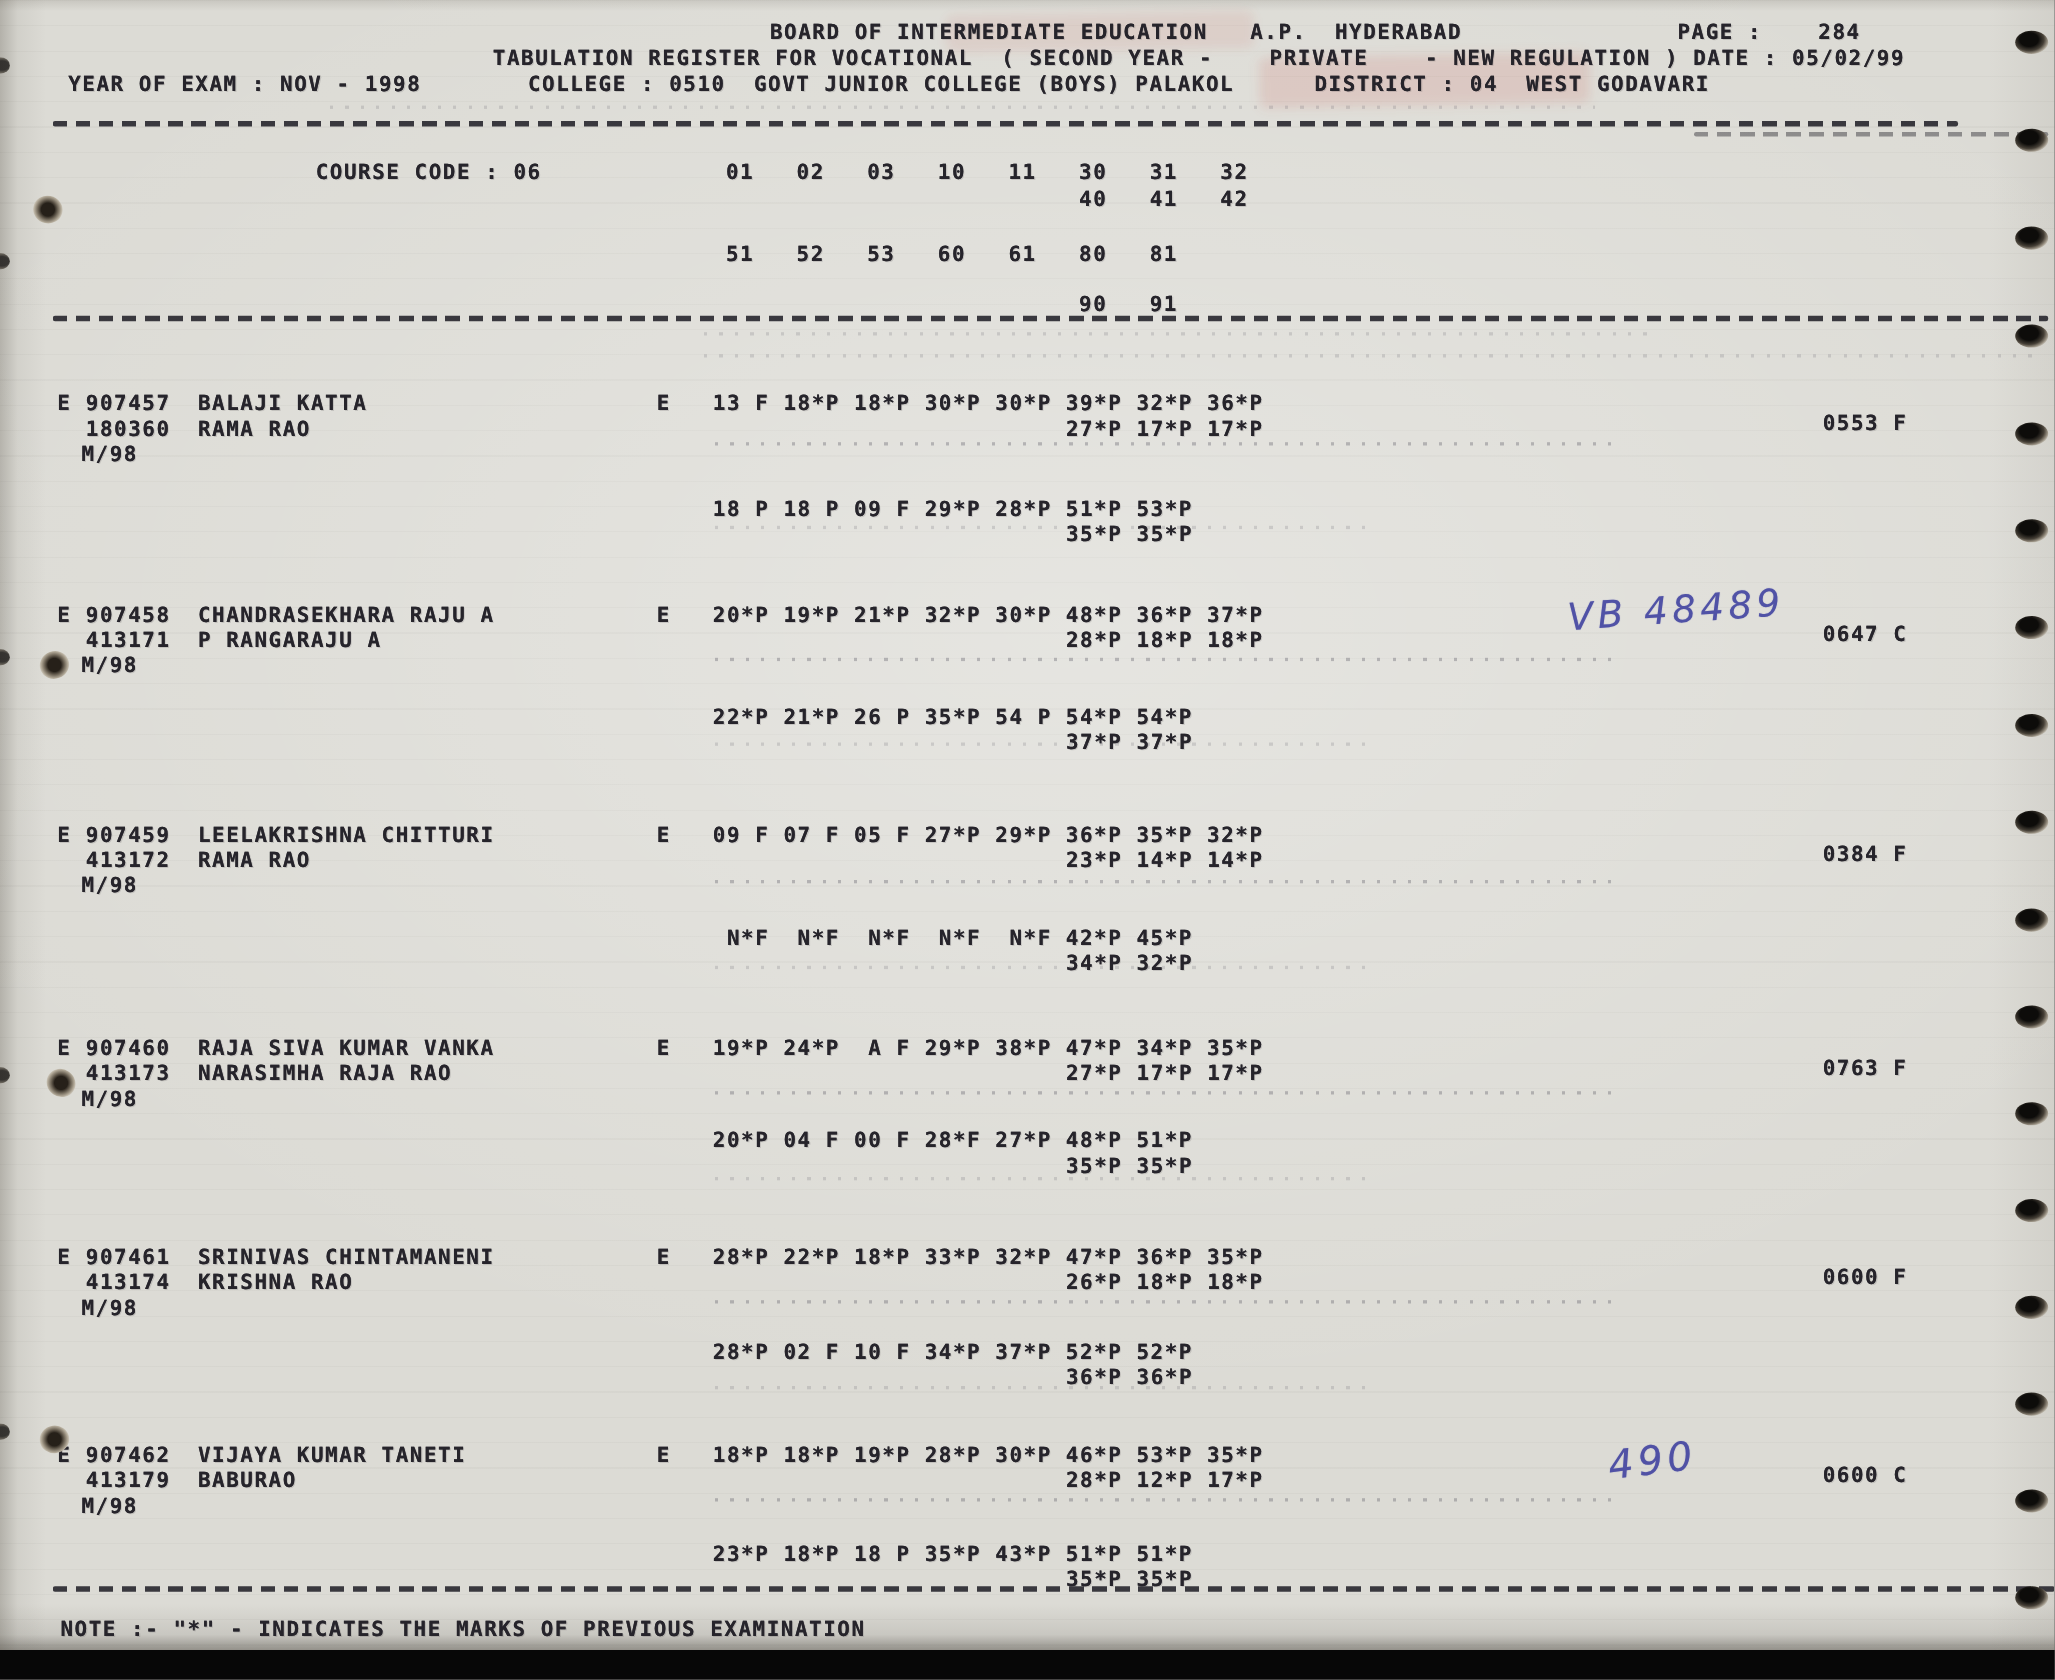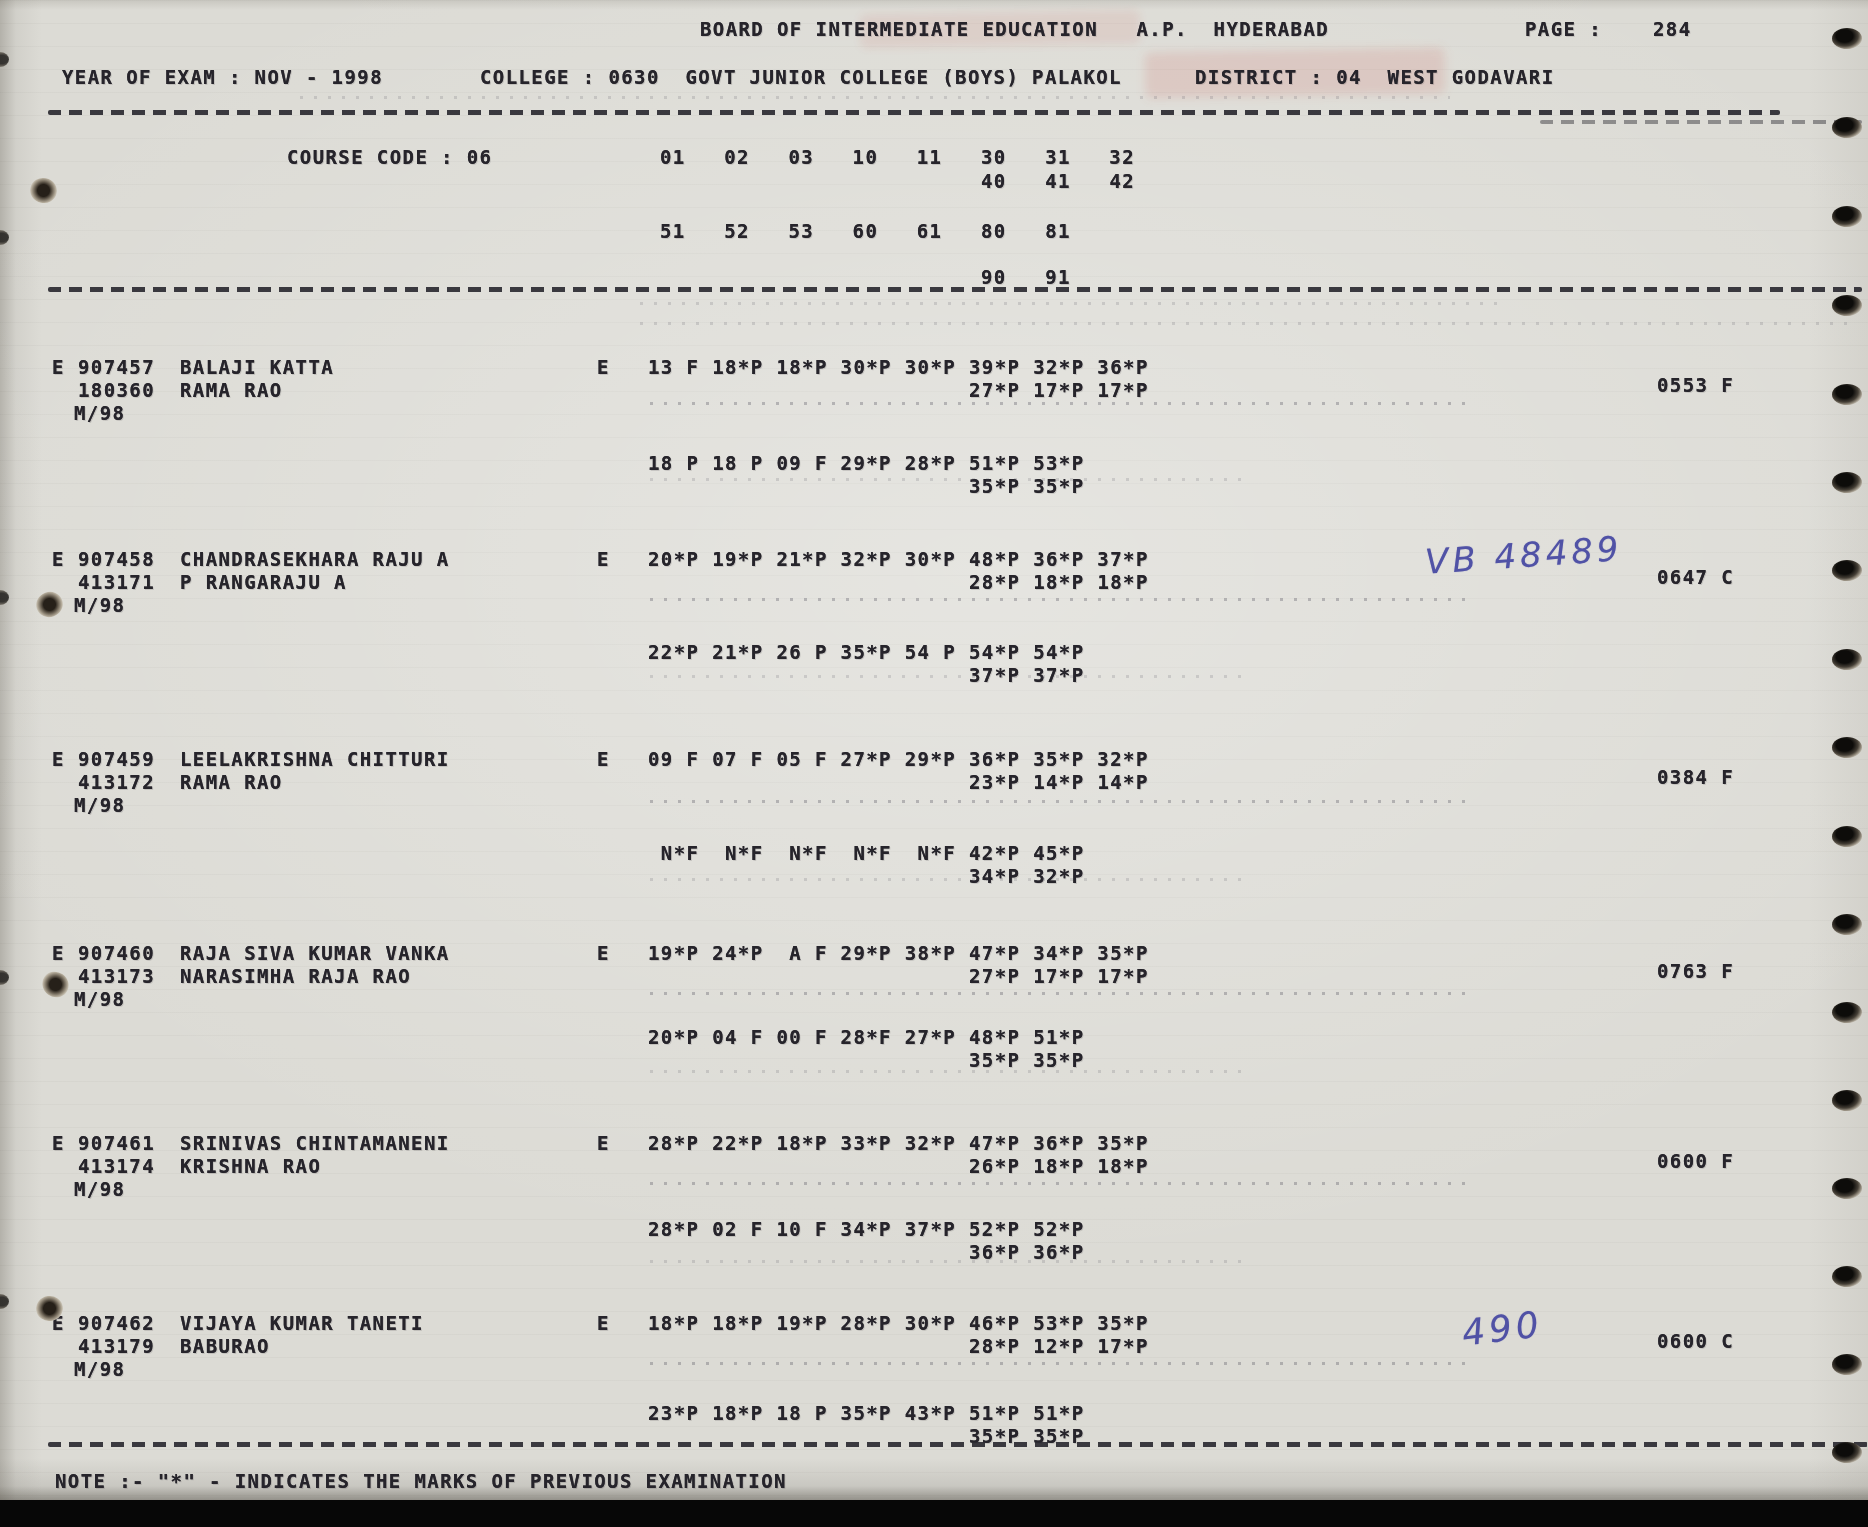--- a/index.html
+++ b/index.html
@@ -79,22 +79,23 @@
 <body>
 
 <div class="paper">
 
   <div class="red-ghost" style="left:860px;top:12px;width:280px;height:34px;opacity:.7"></div>
   <div class="red-ghost" style="left:1145px;top:50px;width:300px;height:46px"></div>
 
   <pre class="mono" style="left:700px;top:18px">BOARD OF INTERMEDIATE EDUCATION   A.P.  HYDERABAD</pre>
   <pre class="mono" style="left:1525px;top:18px">PAGE :</pre>
   <pre class="mono" style="left:1653px;top:18px">284</pre>
+  <pre class="mono" style="left:448px;top:42px">TABULATION REGISTER FOR VOCATIONAL  ( SECOND YEAR -    PRIVATE    - NEW REGULATION ) DATE : 05/02/99</pre>
   <pre class="mono" style="left:62px;top:66px">YEAR OF EXAM : NOV - 1998</pre>
-  <pre class="mono" style="left:480px;top:66px">COLLEGE : 0630  GOVT JUNIOR COLLEGE (BOYS) PALAKOL</pre>
+  <pre class="mono" style="left:480px;top:66px">COLLEGE : 0510  GOVT JUNIOR COLLEGE (BOYS) PALAKOL</pre>
   <pre class="mono" style="left:1195px;top:66px">DISTRICT : 04  WEST GODAVARI</pre>
 
   <div class="dots f2" style="left:300px;top:96px;width:1150px"></div>
   <div class="dashes" style="left:48px;top:110px;width:1732px"></div>
   <div class="dashes faint" style="left:1540px;top:120px;width:322px"></div>
 
   <pre class="mono" style="left:287px;top:146px">COURSE CODE : 06</pre>
   <pre class="mono" style="left:660px;top:146px">01   02   03   10   11   30   31   32</pre>
   <pre class="mono" style="left:981px;top:170px">40   41   42</pre>
   <pre class="mono" style="left:660px;top:220px">51   52   53   60   61   80   81</pre>

